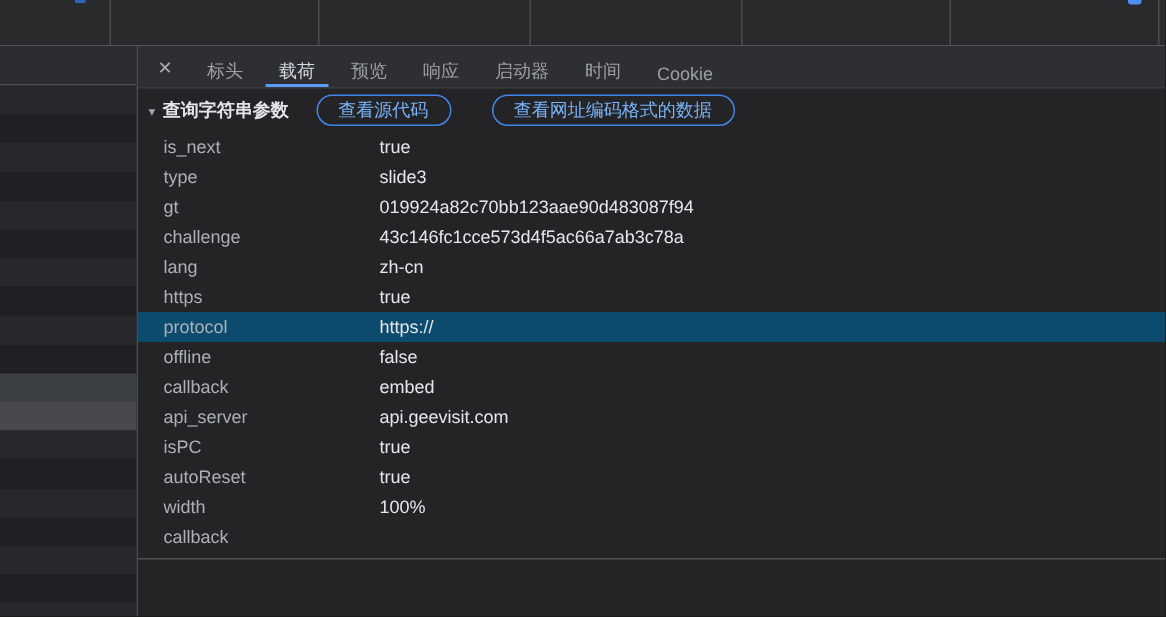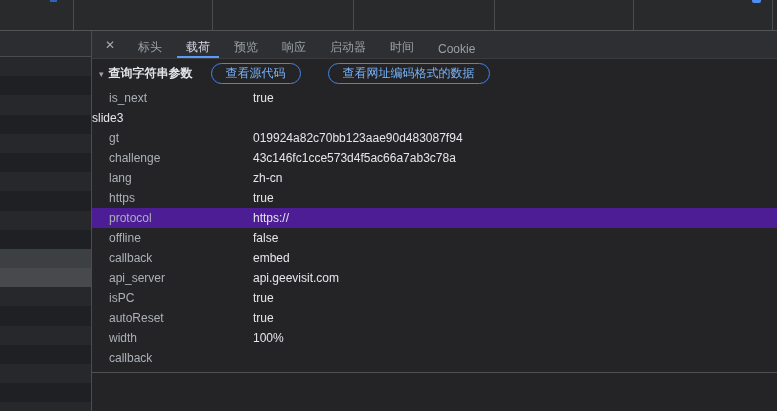--- a/index.html
+++ b/index.html
@@ -56,21 +56,21 @@
   .pill-btn {
     margin-left:18px; height:21px; padding:0 14px; box-sizing:border-box;
     border:1px solid #4285e8; border-radius:11px; background:transparent;
     color:#78b2f7; font-size:12px; font-family:inherit;
     display:flex; align-items:center; cursor:pointer; white-space:nowrap;text-align:right;
   }
   .pill-btn + .pill-btn { margin-left:27px; }
 
   .params { }
   .param-row { display:flex; height:20px; align-items:center; }
-  .param-row.highlighted { background:#4c1d95; }
+  .param-row.highlighted { background:#0c4a6e; }
   .param-key  { padding-left:17px; width:144px; flex:none; color:#abb1b7; overflow:hidden; }
   .param-value { color:#e4e6e9; white-space:nowrap; }
   .end-divider { border-top:1px solid #4e5052; margin-top:4px; height:0; }
 </style>
 </head>
 <body>
 
 <div class="screen">
 
   <div class="top-strip">
@@ -161,20 +161,21 @@
     </div>
 
     <div class="params">
 
         <div class="param-row">
           <span class="param-key">is_next</span>
           <span class="param-value">true</span>
         </div>
 
         <div class="param-row">
+          <span class="param-key">type</span>
           <span class="param-value">slide3</span>
         </div>
 
         <div class="param-row">
           <span class="param-key">gt</span>
           <span class="param-value">019924a82c70bb123aae90d483087f94</span>
         </div>
 
         <div class="param-row">
           <span class="param-key">challenge</span>

